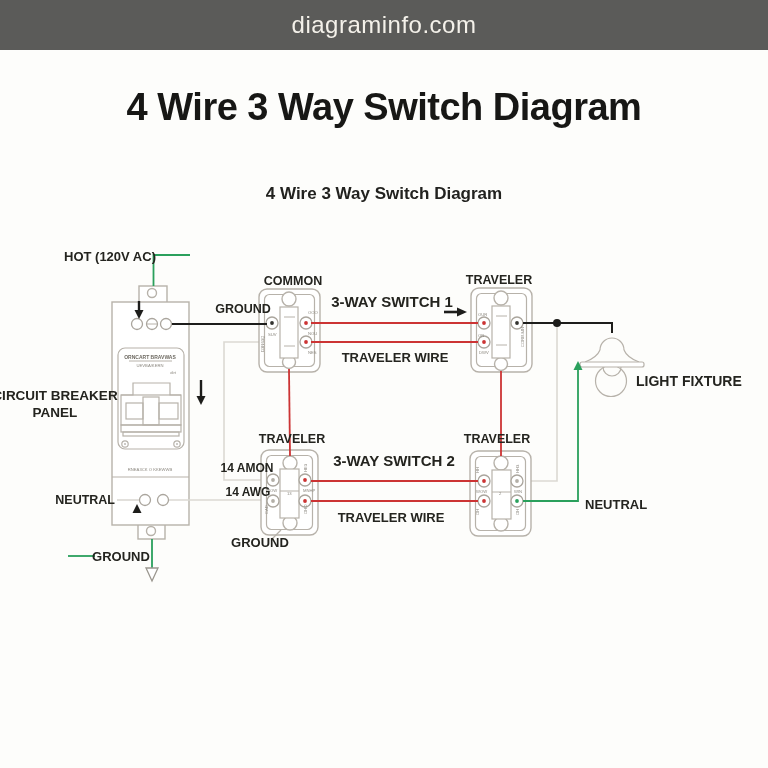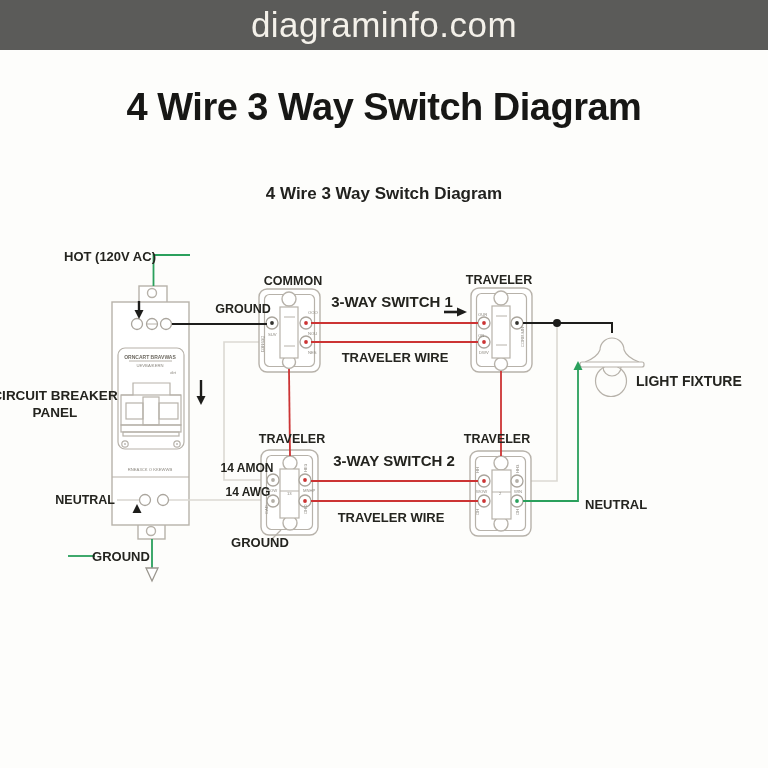--- a/index.html
+++ b/index.html
@@ -3,21 +3,21 @@
 <meta charset="utf-8">
 <style>
   html,body{margin:0;padding:0;}
   body{
     width:768px;height:768px;position:relative;background:#fdfdfb;
     font-family:"Liberation Sans",sans-serif;overflow:hidden;
   }
   .header{
     position:absolute;top:0;left:0;width:768px;height:50px;
     background:#5b5b59;color:#f4f1ea;display:flex;align-items:center;justify-content:center;
-    font-size:35px;letter-spacing:0.5px;
+    font-size:24px;letter-spacing:0.5px;
   }
   .title{
     position:absolute;top:86px;left:0;width:768px;text-align:center;
     font-size:38px;font-weight:bold;color:#171715;letter-spacing:-0.5px;
   }
   .subtitle{
     position:absolute;top:184px;left:0;width:768px;text-align:center;
     font-size:17px;font-weight:bold;color:#22221f;
   }
   svg{position:absolute;top:0;left:0;}

